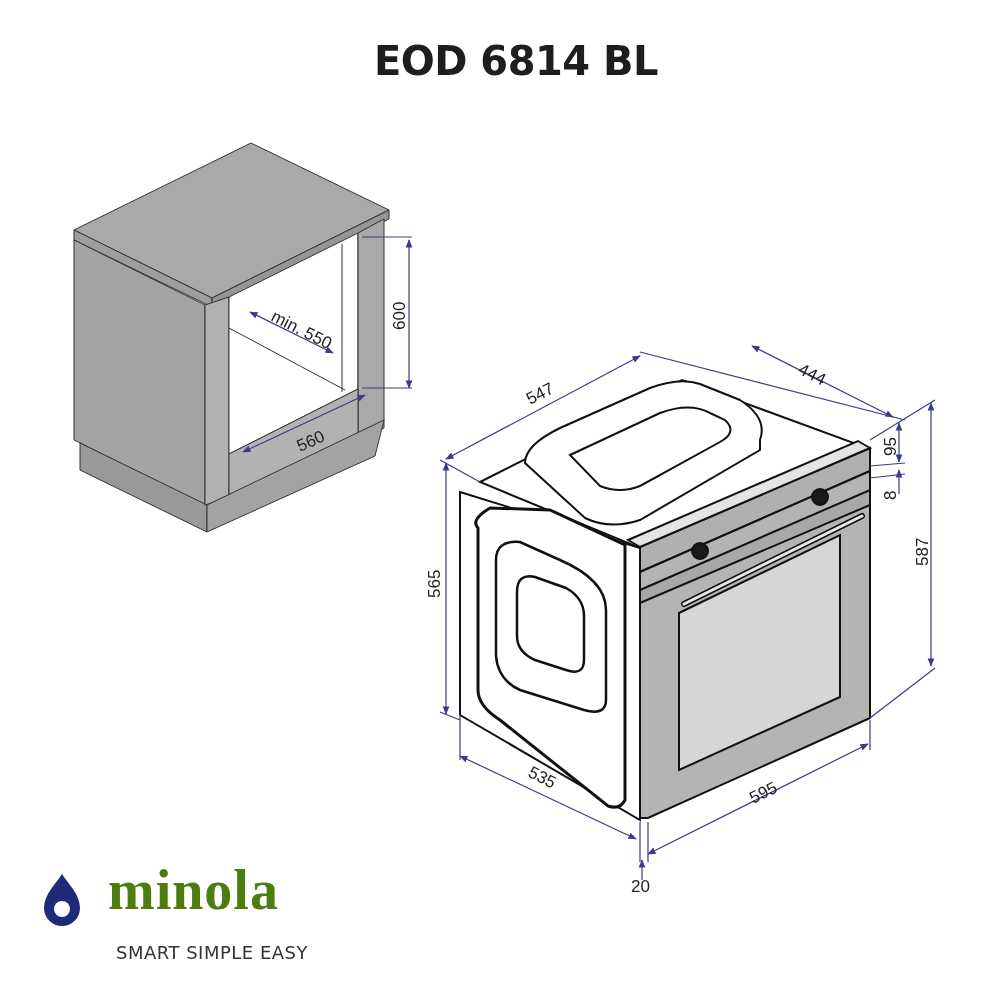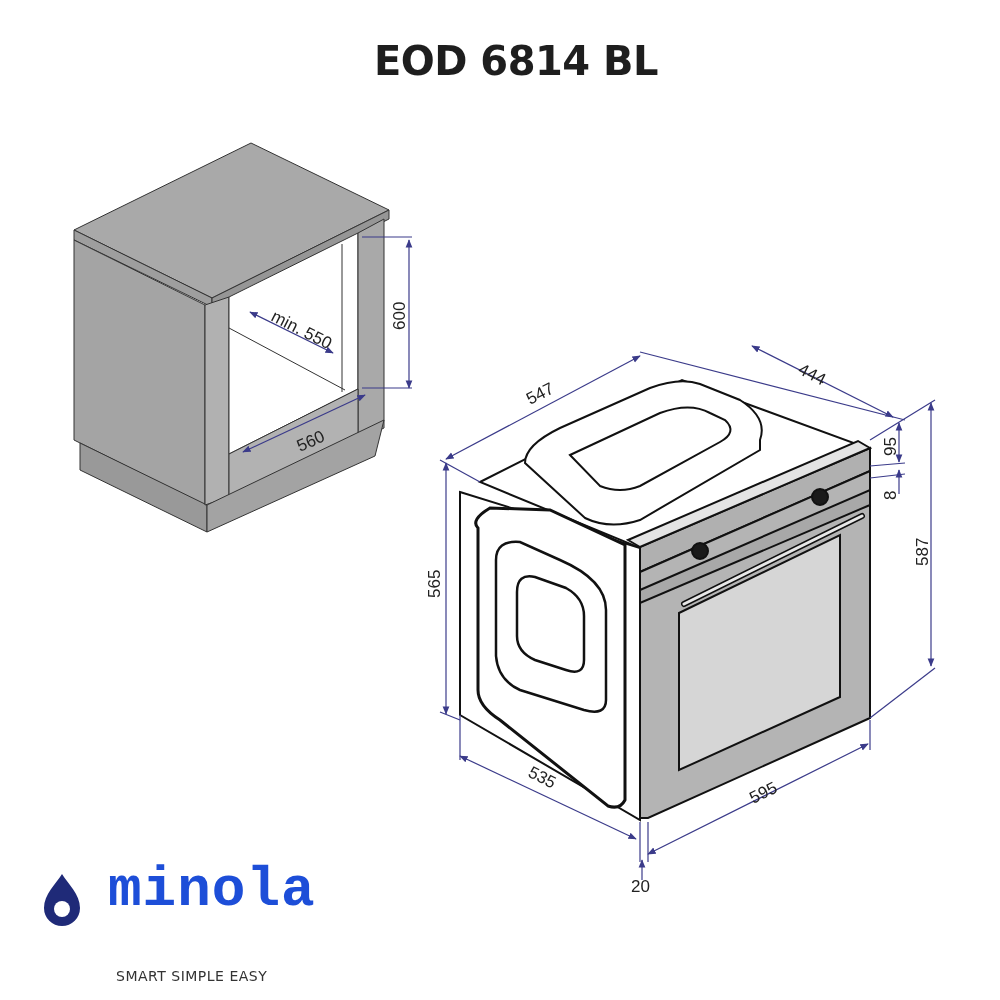--- a/index.html
+++ b/index.html
@@ -1,22 +1,22 @@
 <!DOCTYPE html>
 <html><head>
 <meta charset="utf-8">
 <style>
   html, body { margin: 0; padding: 0; background: #ffffff; }
   body { width: 1000px; height: 1000px; position: relative; overflow: hidden; font-family: "Liberation Sans", sans-serif; }
   .title { position: absolute; left: 0; top: 38px; width: 1000px; text-align: center; font-family: "DejaVu Sans", sans-serif; font-weight: bold; font-size: 40px; color: #1e1e1e; letter-spacing: -0.5px; margin-left: 16px; }
   svg.drawing { position: absolute; left: 0; top: 0; }
   .dim { font-family: "Liberation Sans", sans-serif; font-size: 17px; fill: #222; }
   .logo { position: absolute; left: 40px; top: 872px; }
-  .logo-word { position: absolute; left: 68px; top: -14px; font-family: Liberation Mono, monospace; font-size: 56px; font-weight: bold; color: #1d4ed8; letter-spacing: 1px; }
-  .tagline { position: absolute; left: 116px; top: 968px; font-family: "DejaVu Sans", sans-serif; font-size: 14px; color: #333; letter-spacing: 0.5px; }
+  .logo-word { position: absolute; left: 68px; top: -14px; font-family: Liberation Serif, serif; font-size: 56px; font-weight: bold; color: #4d7c0f; letter-spacing: 1px; }
+  .tagline { position: absolute; left: 116px; top: 942px; font-family: "DejaVu Sans", sans-serif; font-size: 18px; color: #333; letter-spacing: 0.5px; }
 </style>
 </head>
 <body>
 
 <div class="title">EOD 6814 BL</div>
 
 <svg class="drawing" width="1000" height="1000" viewBox="0 0 1000 1000">
   <defs>
     <marker id="arr" viewBox="0 0 10 10" refX="9" refY="5" markerWidth="7" markerHeight="7" orient="auto-start-reverse">
       <path d="M0,1 L10,5 L0,9 z" fill="#3b3b8a"></path>

